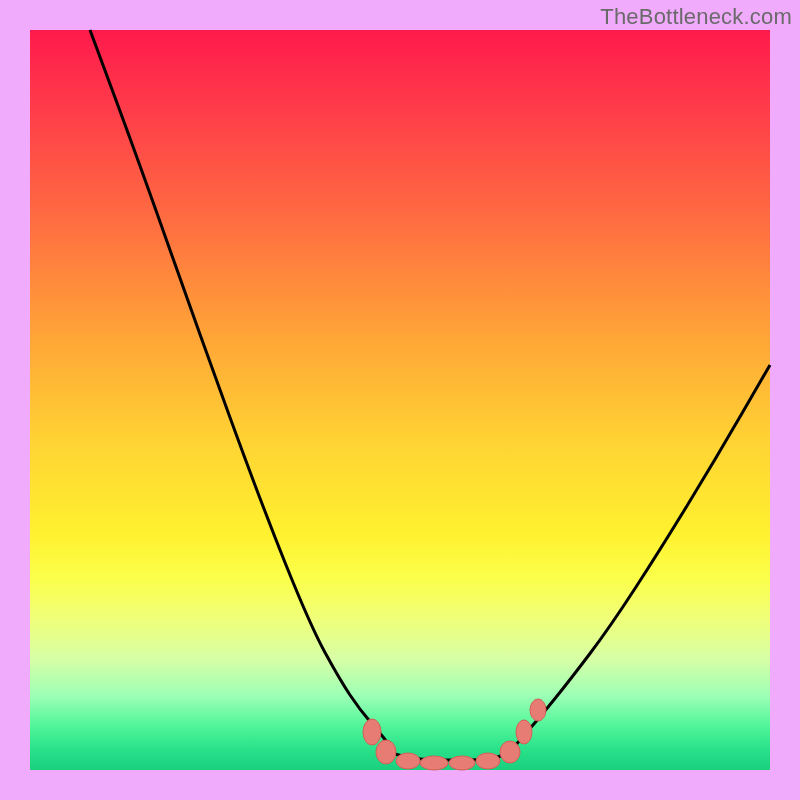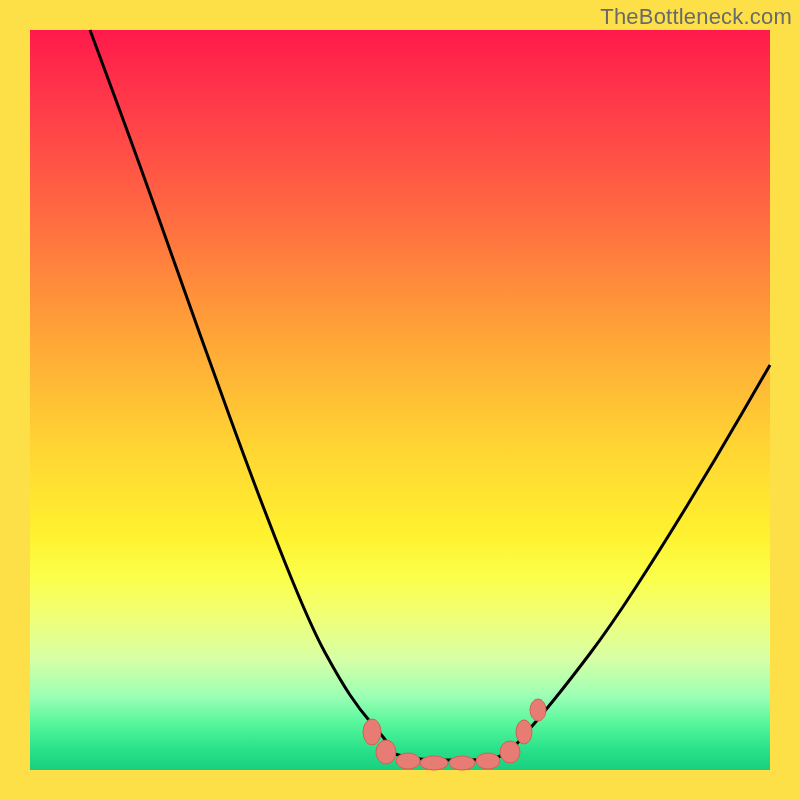--- a/index.html
+++ b/index.html
@@ -8,21 +8,21 @@
     width: 800px;
     height: 800px;
     background: #000;
     overflow: hidden;
     font-family: Arial, Helvetica, sans-serif;
   }
   .frame {
     position: absolute;
     left: 0; top: 0;
     width: 800px; height: 800px;
-    background: #fde047;
+    background: #f0abfc;
     text-align: center;
   }
   .plot {
     position: absolute;
     left: 30px;
     top: 30px;
     width: 740px;
     height: 740px;
     background: linear-gradient(to bottom,
       #ff1a4b 0%,

